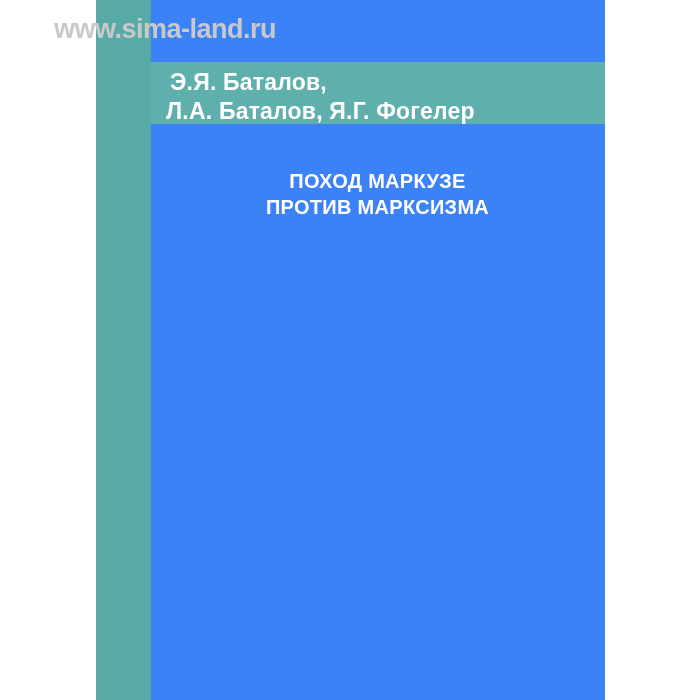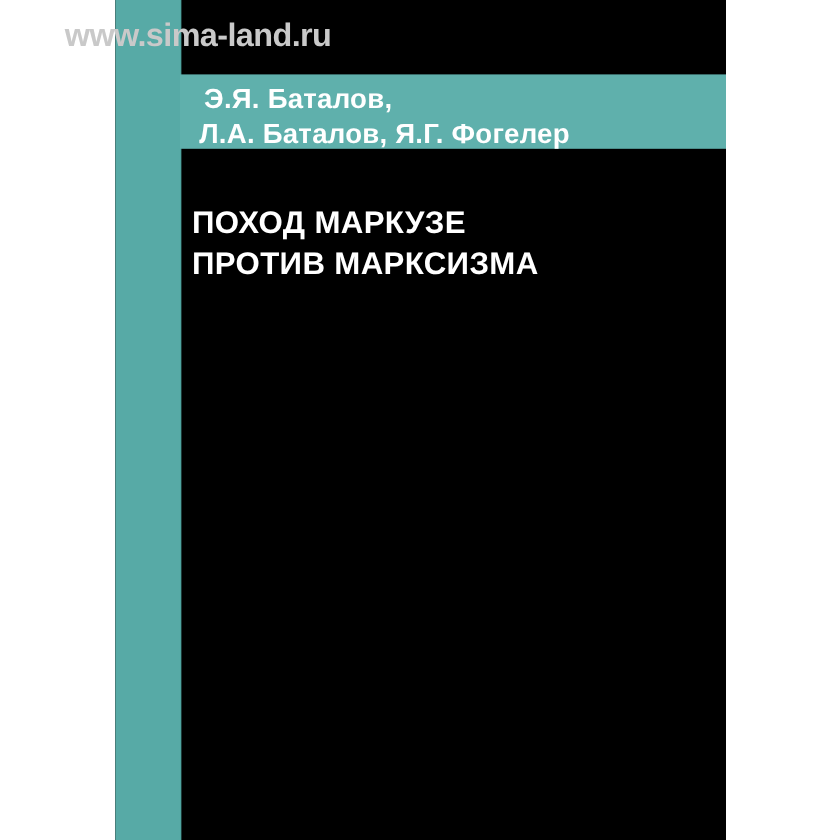--- a/index.html
+++ b/index.html
@@ -31,21 +31,21 @@
     margin-left: 32px;
   }
 
   
   .cover {
     position: absolute;
     left: 96px;
     top: 0;
     width: 509px;
     height: 700px;
-    background: #000000;
+    background: #3b82f6;
     box-sizing: border-box;
     overflow: hidden;
   }
 
   
   .cover-spine {
     position: absolute;
     left: 0;
     top: 0;
     width: 54px;
@@ -93,23 +93,24 @@
   .authors .line2 { padding-left: 4px; }
 
   .title {
     position: absolute;
     top: 168px;
     left: 0;
     width: 100%;
     padding: 0 10px;
     box-sizing: border-box;
     color: #ffffff;
-    font-size: 26px;
+    font-size: 20px;
     font-weight: bold;
     line-height: 1.32;
+    text-align: center;
     letter-spacing: 0.3px;
   }
   .title .tline { display: block; white-space: nowrap; }
 </style>
 </head>
 <body>
 
 <div class="watermark">www.sima-land.ru</div>
 
 <div class="cover">

